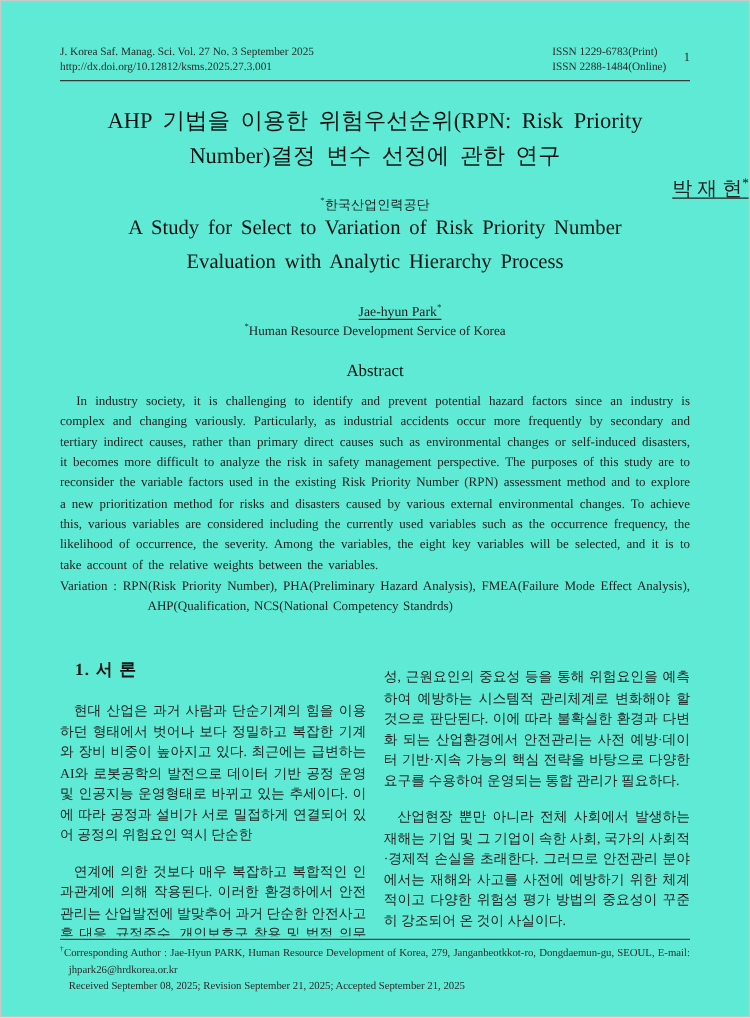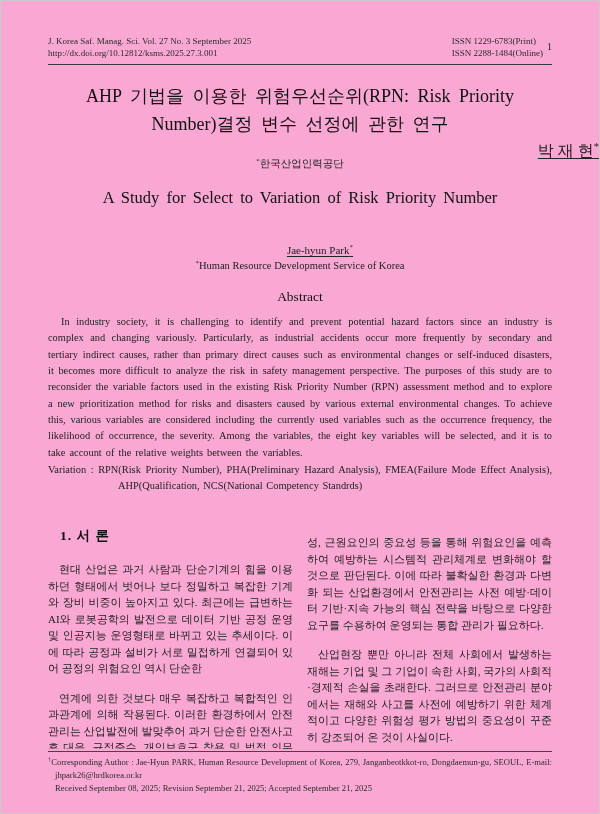--- a/index.html
+++ b/index.html
@@ -6,40 +6,40 @@
   html, body { background: #ffffff; }
   body {
     font-family: "Liberation Serif", "DejaVu Serif", serif;
     color: #1c1c1c;
     -webkit-font-smoothing: antialiased;
   }
   .page {
     position: relative;
     width: 600px;
     height: 814px;
-    background: #f9a8d4;
+    background: #5eead4;
     border: 1px solid #c9c9c9;
     overflow: hidden;
   }
 
   
   .header {
     position: absolute;
     left: 47px; right: 47px; top: 34px;
     display: flex;
     justify-content: space-between;
     align-items: flex-start;
     padding-bottom: 5px;
     border-bottom: 1.5px solid #3a3a3a;
     font-size: 9px;
     line-height: 1.35;
     color: #2b2b2b;
   }
   .header-left div, .header-right div { white-space: nowrap; }
-  .header-right { display: flex; align-items: center; }
+  .header-right { display: flex; align-items: center; gap: 10px; }
   .issn-block { text-align: left; }
   .page-number { font-size: 10px; padding-left: 4px; }
 
   
   .korean-title {
     position: absolute;
     left: 47px; right: 47px; top: 82px;
     text-align: center;
     font-size: 18px;
     line-height: 1.55;
@@ -55,21 +55,21 @@
   }
   .korean-affiliation {
     position: absolute;
     left: 0; right: 0; top: 156px;
     text-align: center;
     font-size: 10.5px;
     color: #222;
   }
   .english-title {
     position: absolute;
-    left: 47px; right: 47px; top: 184px;
+    left: 47px; right: 47px; top: 168px;
     text-align: center;
     font-size: 16.5px;
     line-height: 1.62;
     color: #111;
     word-spacing: 3px;
   }
   .english-author {
     position: absolute;
     left: 0; right: 0; top: 243px;
     text-align: center;
@@ -182,20 +182,21 @@
   </div>
   <div class="korean-author">
     <span class="underlined"><span>박 재 현</span><sup>*</sup></span>
   </div>
   <div class="korean-affiliation">
     <sup>*</sup><span>한국산업인력공단</span>
   </div>
 
   <div class="english-title">
     <div>A Study for Select to Variation of Risk Priority Number</div>
+    <div>Evaluation with Analytic Hierarchy Process</div>
   </div>
   <div class="english-author">
     <span class="underlined"><span>Jae-hyun Park</span><sup>*</sup></span>
   </div>
   <div class="english-affiliation">
     <sup>*</sup><span>Human Resource Development Service of Korea</span>
   </div>
 
   <div class="abstract-heading">Abstract</div>
   <p class="abstract-body">In industry society, it is challenging to identify and prevent potential hazard factors since an industry is complex and changing variously. Particularly, as industrial accidents occur more frequently by secondary and tertiary indirect causes, rather than primary direct causes such as environmental changes or self-induced disasters, it becomes more difficult to analyze the risk in safety management perspective. The purposes of this study are to reconsider the variable factors used in the existing Risk Priority Number (RPN) assessment method and to explore a new prioritization method for risks and disasters caused by various external environmental changes. To achieve this, various variables are considered including the currently used variables such as the occurrence frequency, the likelihood of occurrence, the severity. Among the variables, the eight key variables will be selected, and it is to take account of the relative weights between the variables.</p>

